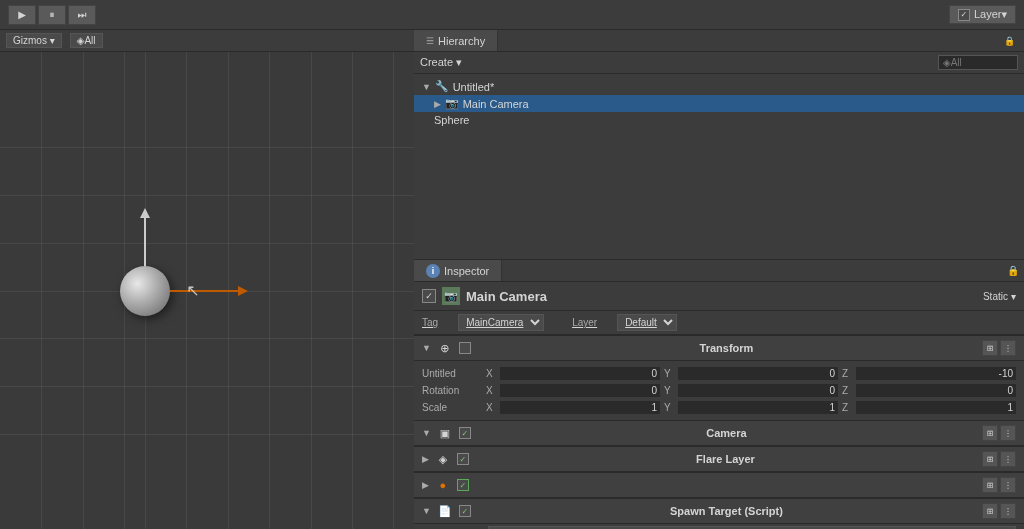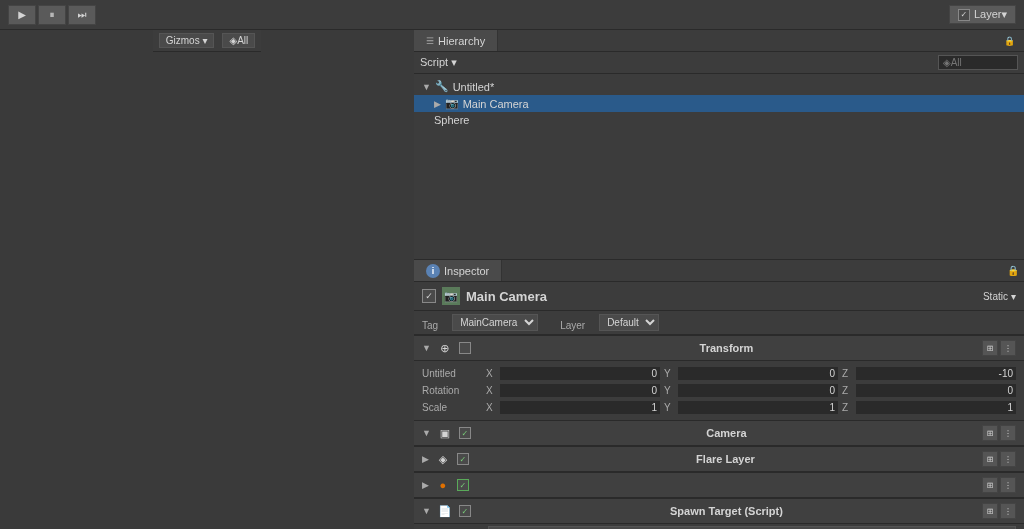--- a/index.html
+++ b/index.html
@@ -72,21 +72,20 @@
       overflow: hidden;
     }
 
     
     .scene-view {
       flex: 1;
       background: #3a3a3a;
       position: relative;
       display: flex;
       flex-direction: column;
-      align-items: center;
     }
     .scene-toolbar {
       height: 22px;
       background: #3c3c3c;
       border-bottom: 1px solid #2a2a2a;
       display: flex;
       align-items: center;
       padding: 0 6px;
       gap: 8px;
       flex-shrink: 0;
@@ -331,25 +330,26 @@
     .static-btn {
       font-size: 10px;
       color: #d4d4d4;
       cursor: pointer;
       display: flex;
       align-items: center;
       gap: 3px;
     }
     .tag-layer-row {
       display: flex;
-      align-items: flex-end;
+      align-items: center;
       padding: 3px 8px;
       background: #3c3c3c;
       border-bottom: 1px solid #2a2a2a;
-      gap: 14px;
+      gap: 20px;
+      text-decoration: underline;
     }
     .tag-label { font-size: 10px; color: #aaa; }
     .tag-select {
       background: #4a4a4a;
       border: 1px solid #555;
       color: #d4d4d4;
       font-size: 10px;
       padding: 1px 3px;
       cursor: pointer;
     }
@@ -558,21 +558,21 @@
         <div class="panel-tab active">
           <span class="panel-tab-icon">☰</span>
           <span>Hierarchy</span>
         </div>
         <div class="panel-actions">
           <span class="panel-collapse-icon">🔒</span>
         </div>
       </div>
       <div class="hierarchy-toolbar">
         <button class="create-btn">
-          <span>Script ▾</span>
+          <span>Create ▾</span>
         </button>
         <input class="search-box" type="text" placeholder="◈All" style="">
       </div>
       <div class="hierarchy-content">
 
         <div class="hierarchy-item">
           <span class="arrow">▼</span>
           <span>🔧</span>
           <span>Untitled*</span>
         </div>

